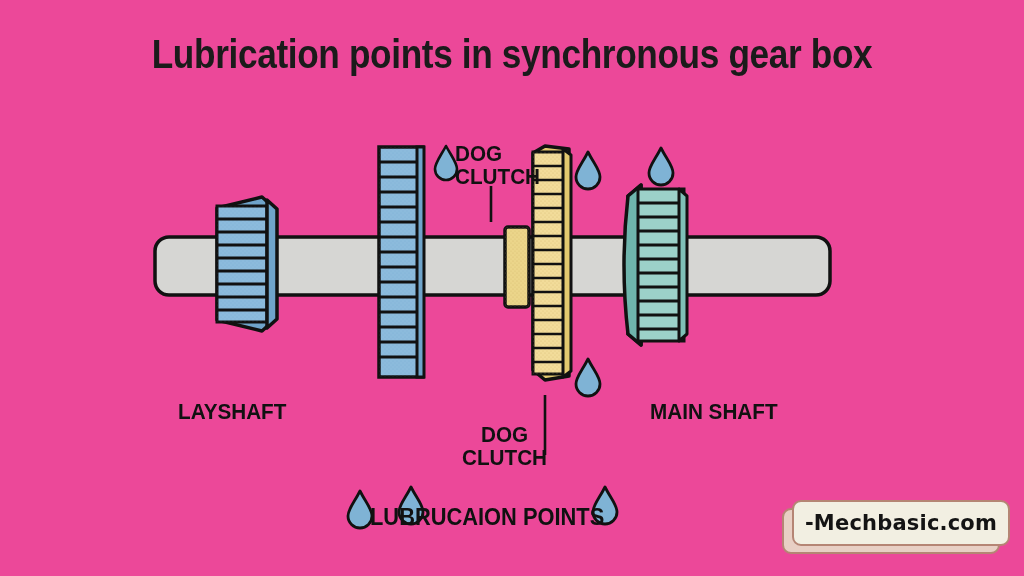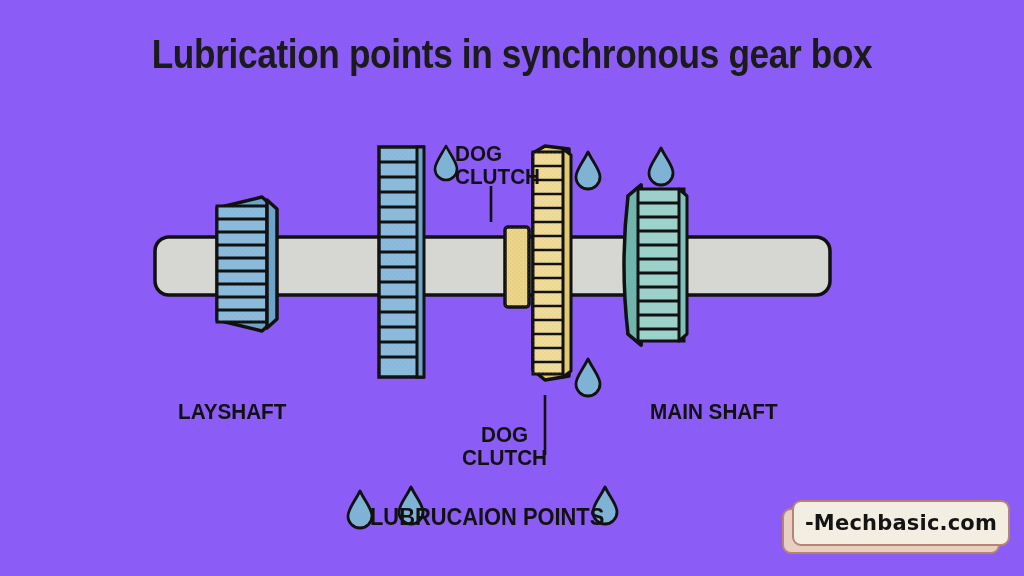--- a/index.html
+++ b/index.html
@@ -12,21 +12,21 @@
     width: 1024px;
     height: 576px;
     overflow: hidden;
     font-family: "Liberation Sans", sans-serif;
     position: relative;
   }
   #stage {
     position: relative;
     width: 1024px;
     height: 576px;
-    background: #8b5cf6;
+    background: #ec4899;
   }
   .page-title {
     position: absolute;
     left: 0;
     top: 32px;
     width: 1024px;
     text-align: center;
     font-family: "Liberation Sans", sans-serif;
     font-size: 40px;
     font-weight: bold;

